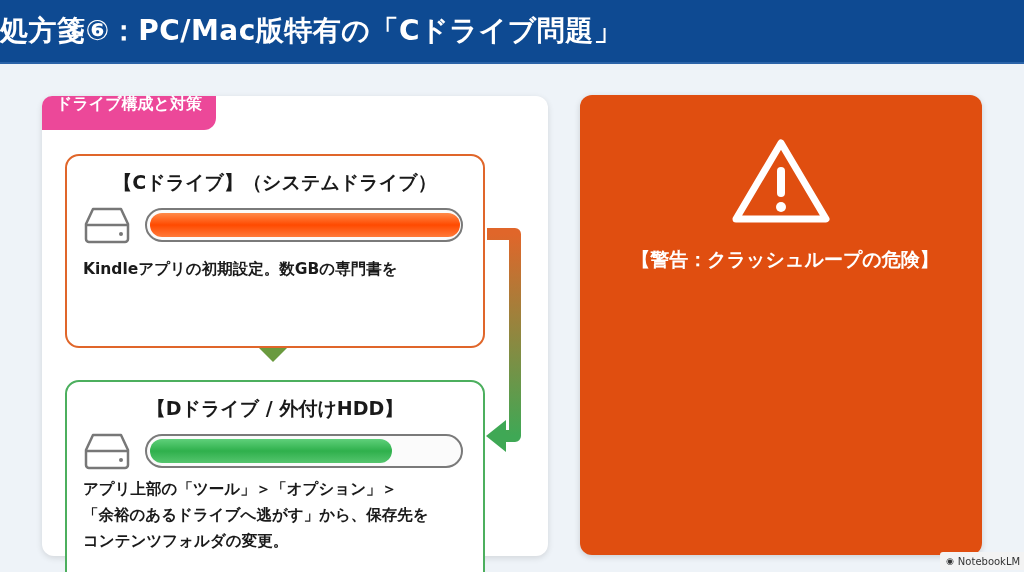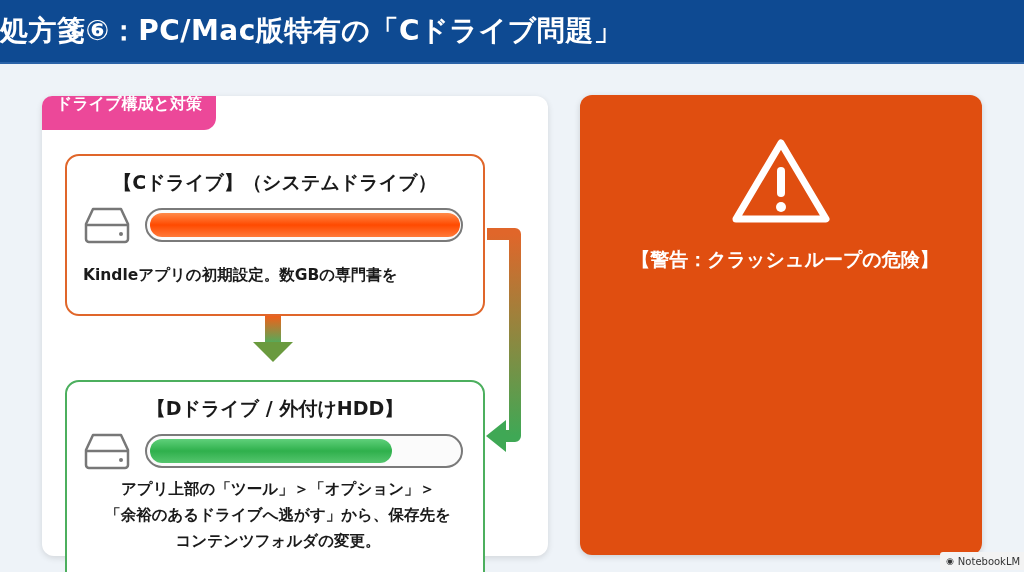--- a/index.html
+++ b/index.html
@@ -26,21 +26,21 @@
   .section-tab {
     position: absolute; left: 42px; top: 96px; height: 34px; padding: 0 14px 17px 14px;
     background: #ec4899; color: #fff; font-weight: bold; font-size: 16px;
     display: flex; align-items: center;
     border-radius: 10px 0 12px 0;
   }
   .drive-box {
     position: absolute; left: 65px; width: 420px; background: #fff;
     border-radius: 14px; border: 2.5px solid;
   }
-  .drive-c { top: 154px; height: 162px; border-color: #e0662a; }
+  .drive-c { top: 154px; height: 194px; border-color: #e0662a; }
   .drive-d { top: 380px; height: 224px; border-color: #4caf5e; }
   .drive-title {
     position: absolute; left: 0; right: 0; text-align: center;
     font-weight: bold; font-size: 19px; color: #1a1a1a;
   }
   .drive-c .drive-title { top: 14px; }
   .drive-d .drive-title { top: 14px; }
   .hdd-icon { position: absolute; left: 16px; width: 48px; height: 38px; }
   .drive-c .hdd-icon { top: 50px; }
   .drive-d .hdd-icon { top: 50px; }
@@ -52,22 +52,22 @@
   .drive-d .bar-track { top: 52px; }
   .bar-fill {
     position: absolute; left: 3px; top: 3px; height: 24px; border-radius: 12px;
   }
   .bar-fill.orange { background: linear-gradient(#ff8a4a, #ff4a00 50%, #ff7a3a); }
   .bar-fill.green { background: linear-gradient(#5fd07a, #2fb04c 50%, #55c56e); }
   .drive-desc {
     position: absolute; left: 16px; right: 10px;
     font-weight: bold; font-size: 15.5px; line-height: 26px; color: #1a1a1a;
   }
-  .drive-c .drive-desc { top: 106px; }
-  .drive-d .drive-desc { top: 94px; text-align: center; }
+  .drive-c .drive-desc { top: 100px; }
+  .drive-d .drive-desc { top: 94px; }
   .arrow-svg { position: absolute; left: 0; top: 0; width: 1024px; height: 572px; pointer-events: none; }
   .warn-card {
     position: absolute; left: 580px; top: 95px; width: 402px; height: 460px;
     background: #e04e10; border-radius: 12px;
     box-shadow: 0 2px 6px rgba(0,0,0,0.15);
     color: #fff;
   }
   .warn-icon { position: absolute; left: 150px; top: 42px; width: 102px; height: 88px; }
   .warn-title {
     position: absolute; left: 0; right: 0; top: 152px; text-align: center;

